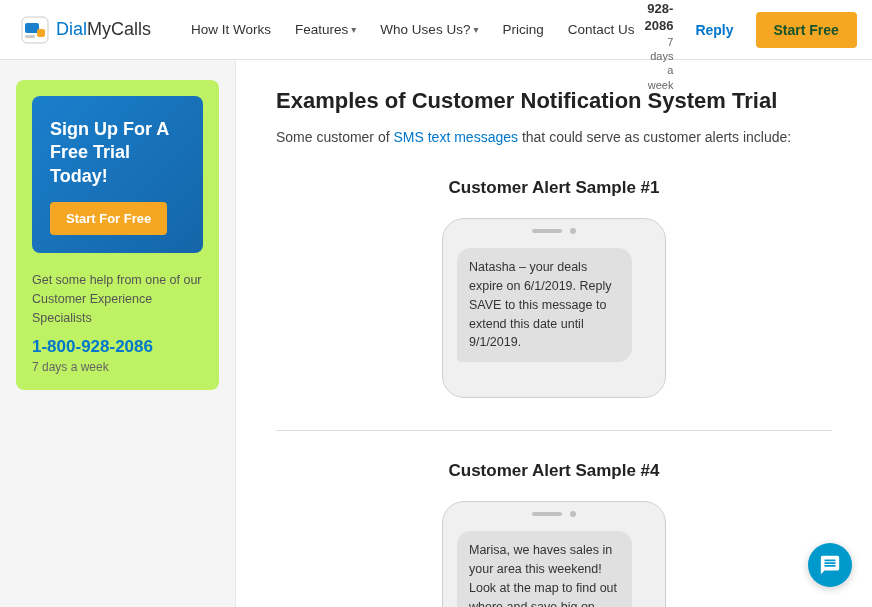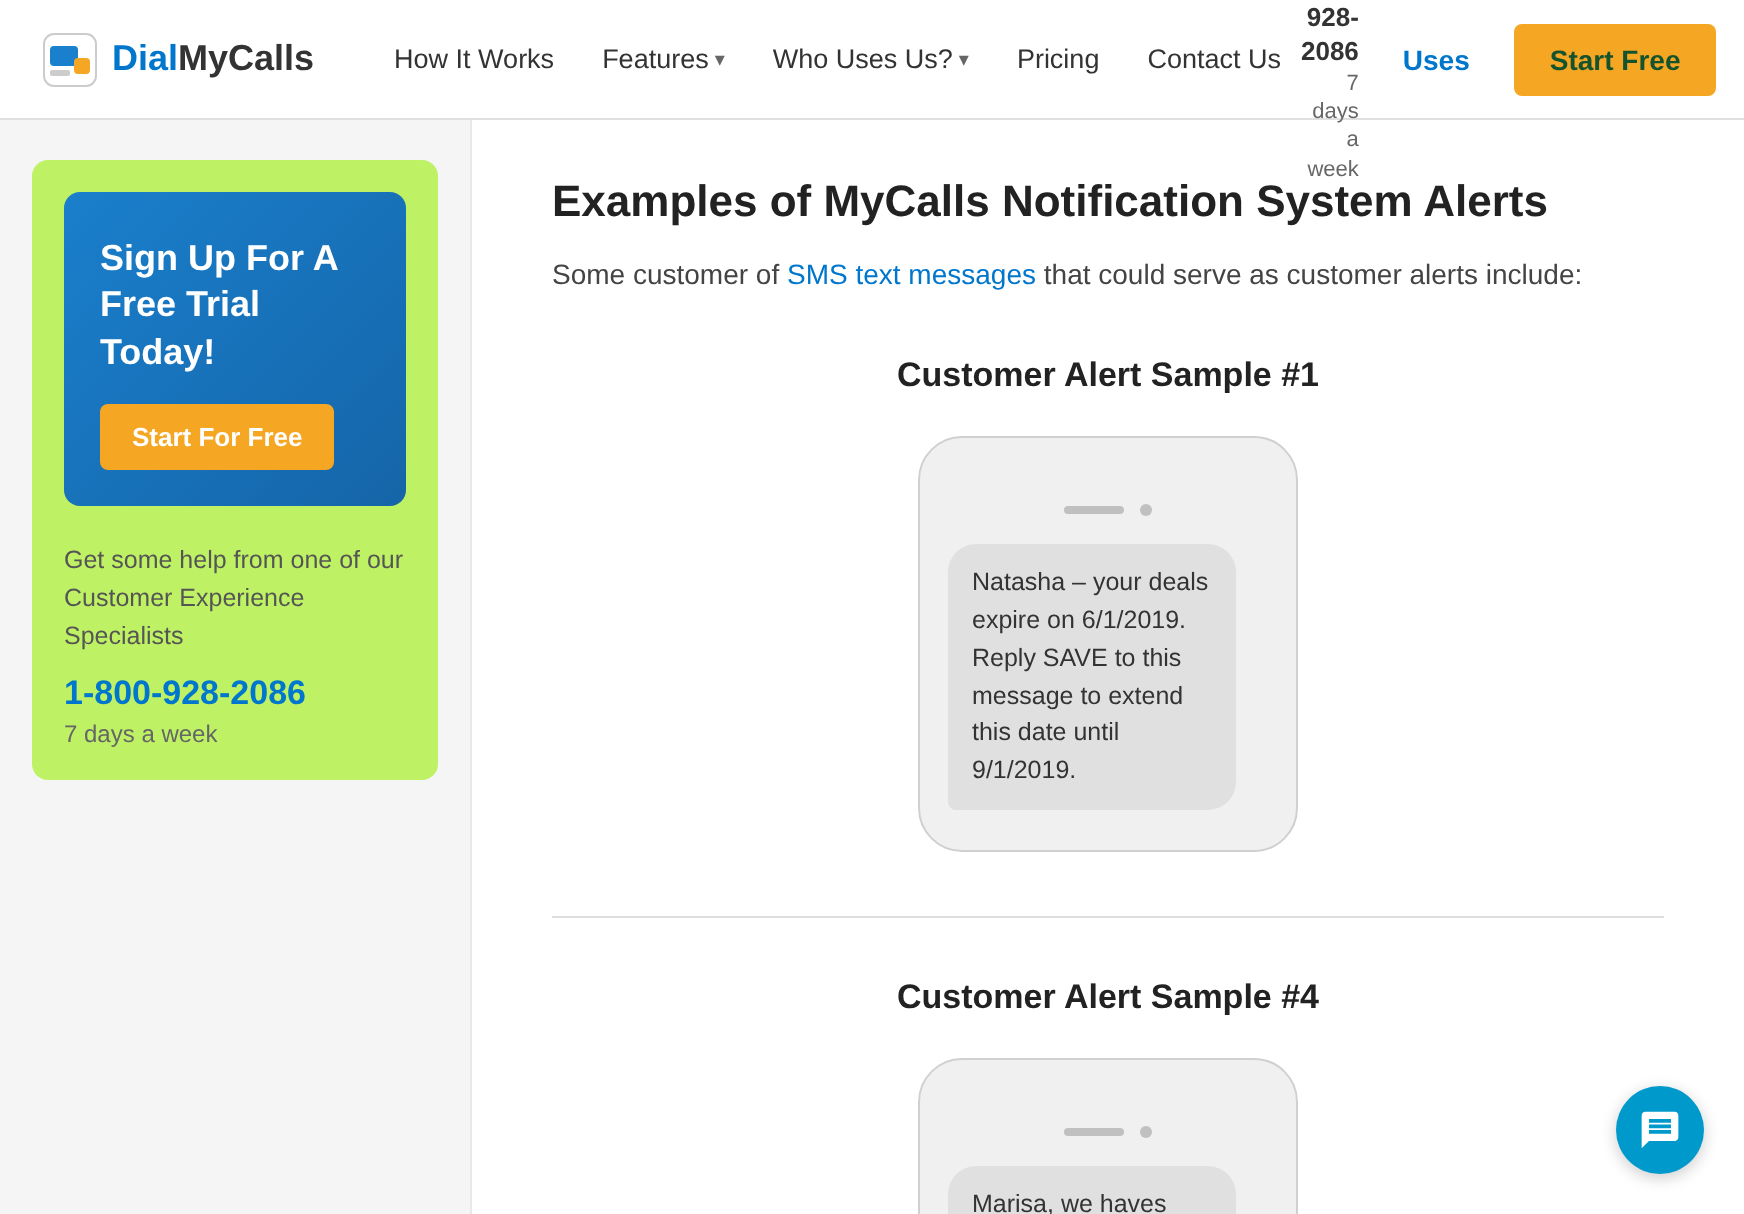--- a/index.html
+++ b/index.html
@@ -21,21 +21,21 @@
       align-items: center;
       gap: 6px;
       margin-right: 30px;
     }
     .logo-icon {
       width: 30px;
       height: 30px;
     }
     .logo-text {
       font-size: 18px;
-      font-weight: 700;
+      font-weight: 400;
       color: #1a1a1a;
     }
     .logo-text span { color: #0077cc; }
     nav {
       display: flex;
       align-items: flex-start;
       gap: 4px;
       flex: 1;
     }
     .nav-item {
@@ -180,25 +180,25 @@
       color: #222;
       text-align: center;
       margin-bottom: 20px;
     }
     .phone-mockup-wrapper {
       display: flex;
       justify-content: center;
       margin-bottom: 10px;
     }
     .phone-mockup {
-      width: 190px;
+      width: 224px;
       background: #f0f0f0;
       border-radius: 22px;
       border: 1.5px solid #d0d0d0;
-      padding: 33px 14px 20px;
+      padding: 9px 14px 20px;
       min-height: 180px;
       position: relative;
     }
     .phone-top-bar {
       display: flex;
       justify-content: center;
       align-items: center;
       margin-bottom: 14px;
     }
     .phone-speaker {
@@ -274,41 +274,41 @@
     </div>
     <div class="nav-item">Pricing</div>
     <div class="nav-item">Contact Us</div>
   </nav>
 
   <div class="header-right">
     <div class="phone-info">
       <div class="phone-number-header">1-800-928-2086</div>
       <div class="days-header">7 days a week</div>
     </div>
-    <div class="login-btn">Uses</div>
+    <div class="login-btn">Reply</div>
     <button class="start-free-btn">Start Free</button>
   </div>
 </header>
 
 <div class="page-body">
 
   <aside class="sidebar">
     <div class="sidebar-white-box">
       <div class="sidebar-card">
         <div class="sidebar-card-title">Sign Up For A Free Trial Today!</div>
         <button class="sidebar-start-btn">Start For Free</button>
       </div>
       <p class="sidebar-help-text">Get some help from one of our Customer Experience Specialists</p>
       <div class="sidebar-phone">1-800-928-2086</div>
       <div class="sidebar-days">7 days a week</div>
     </div>
   </aside>
 
   <main class="main-content">
-    <h1 class="page-heading">Examples of MyCalls Notification System Alerts</h1>
+    <h1 class="page-heading">Examples of Customer Notification System Trial</h1>
 
     <p class="intro-text">
       <span>Some customer of </span><a href="#">SMS text messages</a><span> that could serve as customer alerts include:</span>
     </p>
 
     <div class="sample-section">
       <h2 class="sample-heading">Customer Alert Sample #1</h2>
       <div class="phone-mockup-wrapper">
         <div class="phone-mockup">
           <div class="phone-top-bar">

